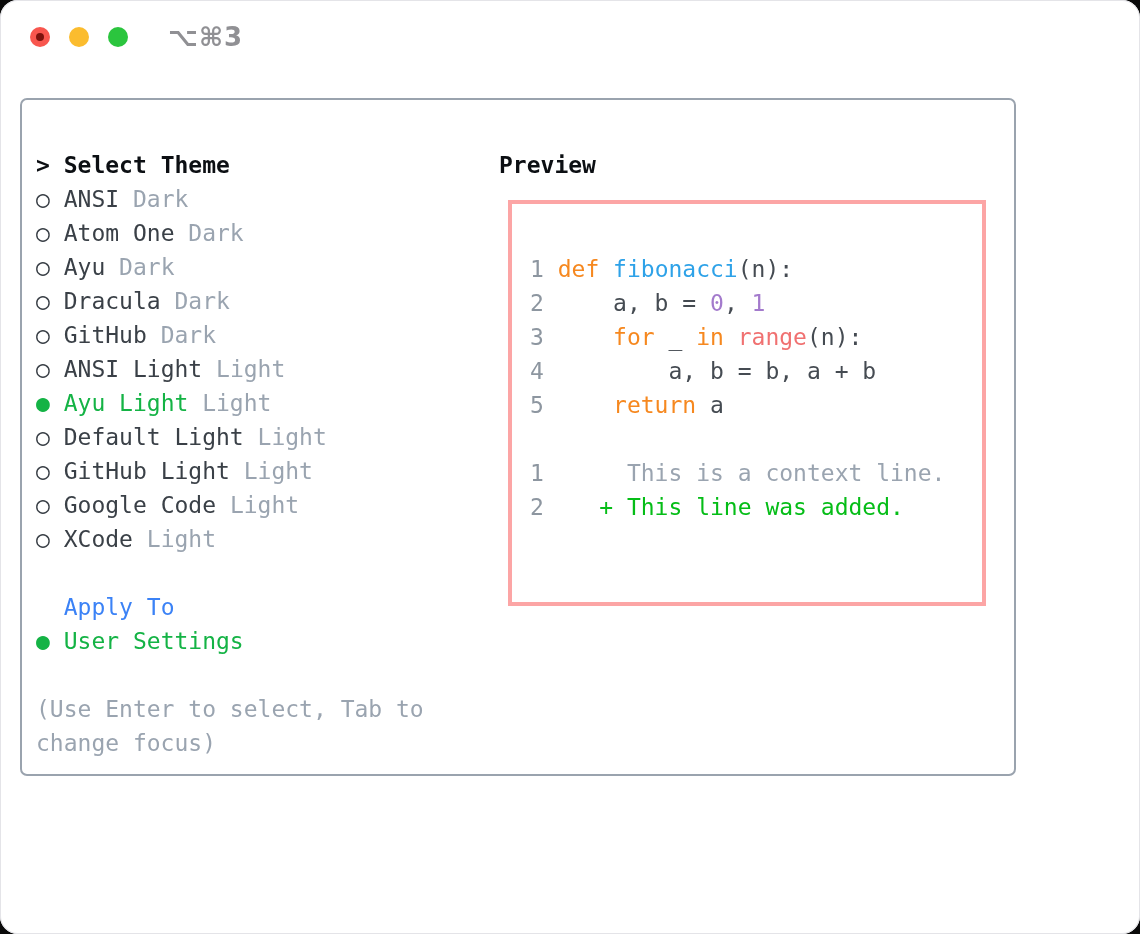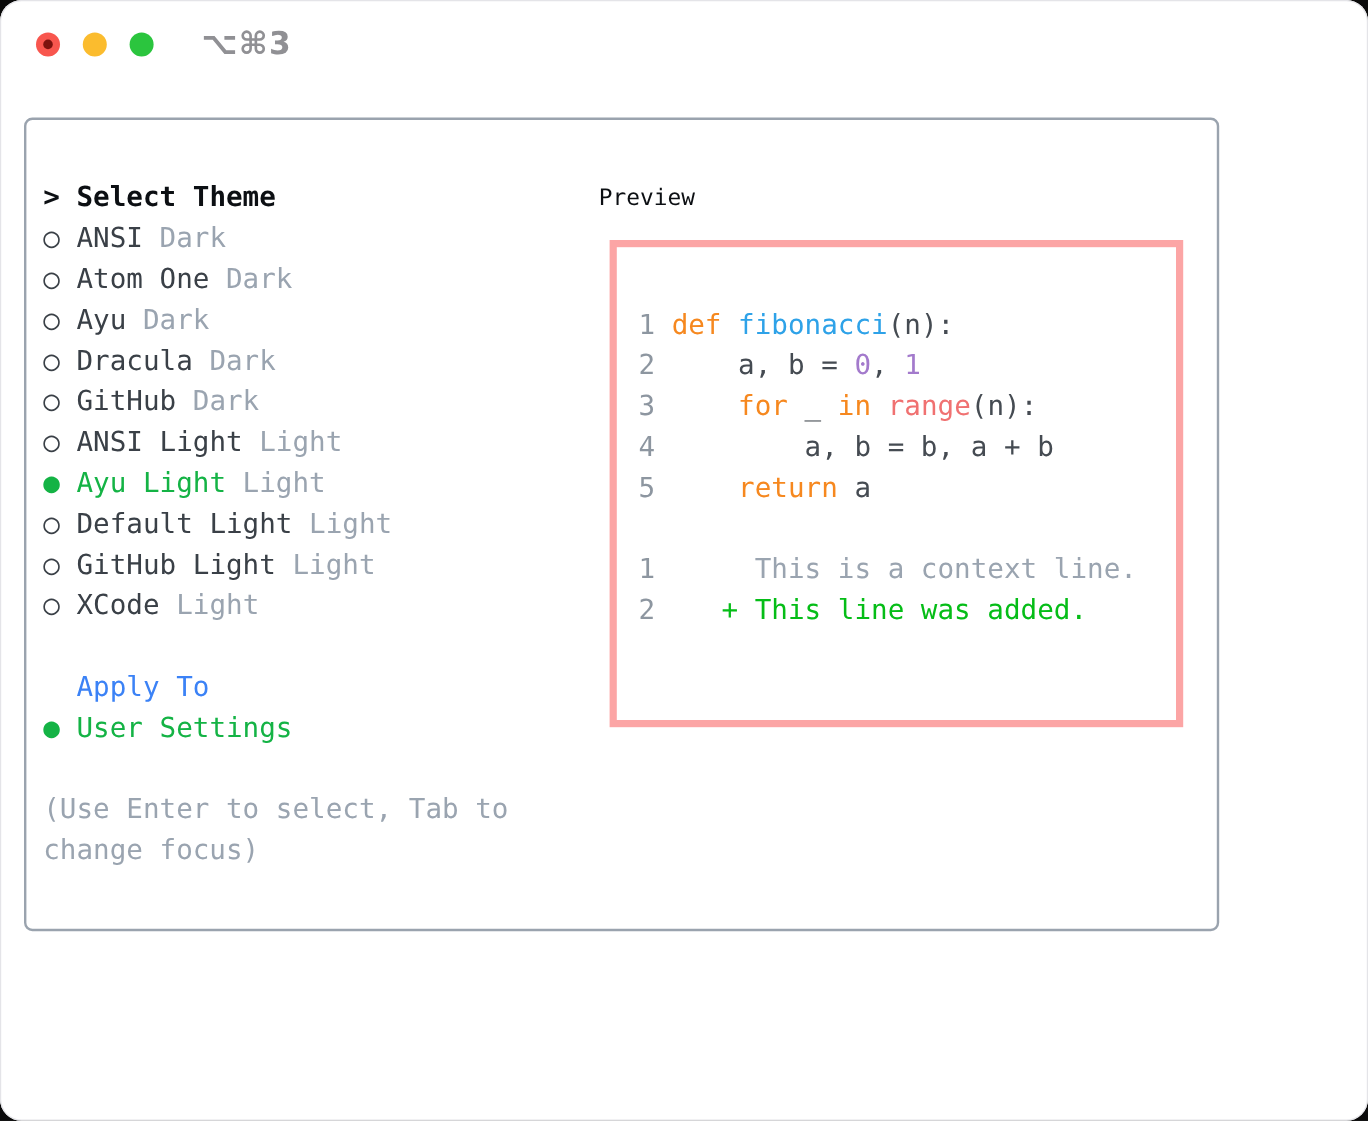--- a/index.html
+++ b/index.html
@@ -36,25 +36,25 @@
   .nm        { color:#3a4047; }
   .nm-sel    { color:var(--green); }
   .suffix    { color:#9aa4b0; }
   .apply-hdr { color:#3b82f6; }
   .hint      { color:#9aa4b0; }
   #apply-block { margin-top:34px; }
   #hint-block  { margin-top:34px; }
   
   #preview-label {
     position:absolute; left:477px; top:48px; height:34px; line-height:34px;
-    font-size:19px; font-weight:normal; color:#0c0f13; white-space:pre;
+    font-size:23px; font-weight:bold; color:#0c0f13; white-space:pre;
   }
   #preview-box {
     position:absolute; left:486px; top:100px; width:478px; height:406px;
-    border:6px solid #fca5a5; background:#fff;
+    border:4px solid #fca5a5; background:#fff;
     padding:48px 0 48px 18px; overflow:hidden;
   }
   .lineno { color:#8d96a0; display:inline-block; width:2ch; }
   .tk-pl   { color:#454b52; }
   .tk-kw   { color:var(--kw); }
   .tk-fn   { color:var(--fn); }
   .tk-num  { color:var(--num); }
   .tk-call { color:var(--call); }
   .diff-context { color:#9aa4b0; }
   .diff-removed { color:var(--removed); }
@@ -79,20 +79,21 @@
       <div id="theme-list">
           <div class="row"><span class="mark">○ </span><span class="nm">ANSI</span><span class="suffix"> Dark</span></div>
           <div class="row"><span class="mark">○ </span><span class="nm">Atom One</span><span class="suffix"> Dark</span></div>
           <div class="row"><span class="mark">○ </span><span class="nm">Ayu</span><span class="suffix"> Dark</span></div>
           <div class="row"><span class="mark">○ </span><span class="nm">Dracula</span><span class="suffix"> Dark</span></div>
           <div class="row"><span class="mark">○ </span><span class="nm">GitHub</span><span class="suffix"> Dark</span></div>
           <div class="row"><span class="mark">○ </span><span class="nm">ANSI Light</span><span class="suffix"> Light</span></div>
           <div class="row"><span class="mark-sel">● </span><span class="nm-sel">Ayu Light</span><span class="suffix"> Light</span></div>
           <div class="row"><span class="mark">○ </span><span class="nm">Default Light</span><span class="suffix"> Light</span></div>
           <div class="row"><span class="mark">○ </span><span class="nm">GitHub Light</span><span class="suffix"> Light</span></div>
+          <div class="row"><span class="mark">○ </span><span class="nm">Google Code</span><span class="suffix"> Light</span></div>
           <div class="row"><span class="mark">○ </span><span class="nm">XCode</span><span class="suffix"> Light</span></div>
         </div>
       <div id="apply-block">
         <div class="row"><span class="mark">  </span><span class="apply-hdr">Apply To</span></div>
         <div id="apply-list">
             <div class="row"><span class="mark-sel">● </span><span class="nm-sel">User Settings</span></div>
           </div>
       </div>
       <div id="hint-block">
           <div class="row hint">(Use Enter to select, Tab to</div>

